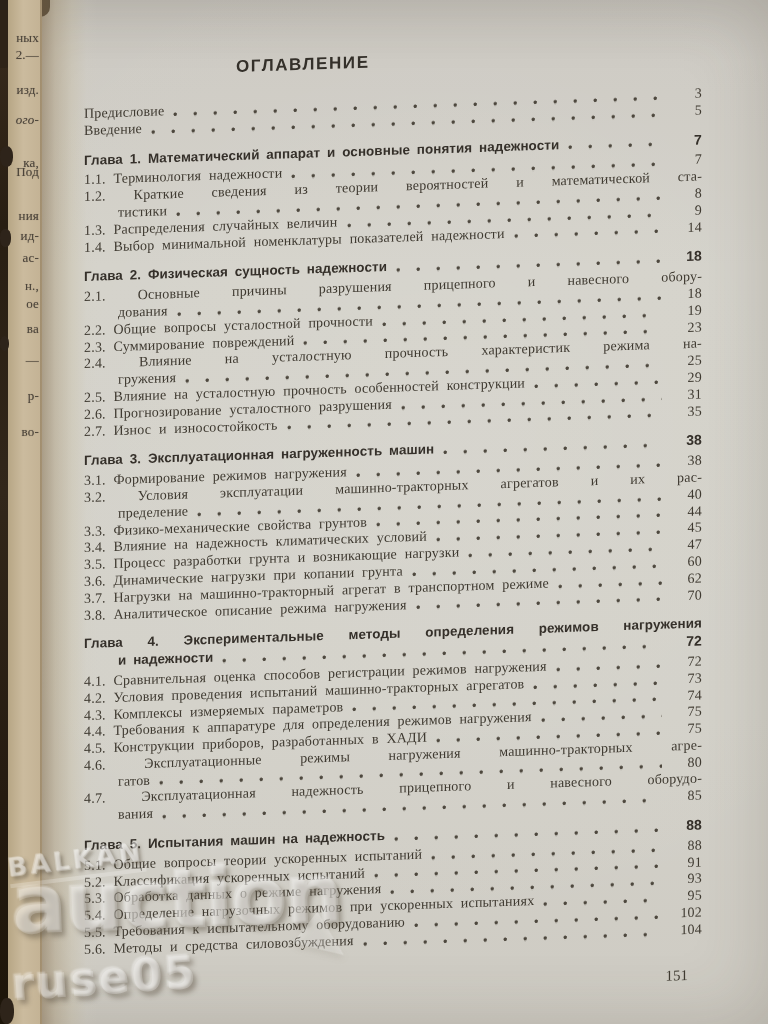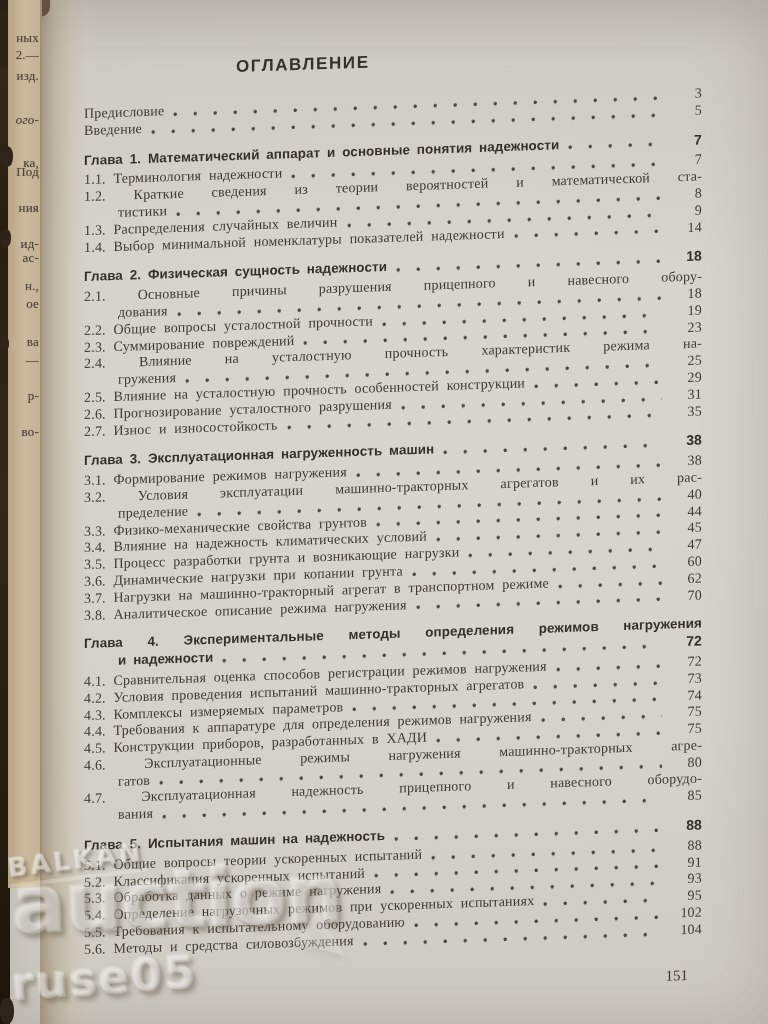--- a/index.html
+++ b/index.html
@@ -16,21 +16,21 @@
   
   .spine-dark { position:absolute; left:0; top:0; width:10px; height:1024px;
     background:linear-gradient(180deg,#3a2c1d 0%, #281e12 22%, #32271a 48%, #251b10 78%, #1d1509 100%); }
   .corner-tl-a { position:absolute; left:0; top:0; width:50px; height:17px; background:#2a2118;
     border-bottom-right-radius:10px; }
   .corner-tl-b { position:absolute; left:0; top:10px; width:16px; height:58px; background:#2e2317;
     border-bottom-right-radius:12px; }
   .blob { position:absolute; background:#2e241a; border-radius:45%; }
 
   
-  .prev-strip { position:absolute; left:8px; top:0; width:34px; height:888px;
+  .prev-strip { position:absolute; left:8px; top:0; width:34px; height:1024px;
     background:linear-gradient(90deg,#a8front 0%, #c9b99c 30%, #c6b698 100%);
     background:linear-gradient(90deg,#b7a685 0%, #cbbb9e 45%, #c3b294 100%); }
   .frag { position:absolute; right:3px; font-size:13px; letter-spacing:0.2px;
     color:#4c443a; white-space:nowrap; text-shadow:0 0 1px rgba(76,68,58,0.4); }
 
   
   .gutter { position:absolute; left:40px; top:0; width:58px; height:1024px;
     background:linear-gradient(90deg, rgba(138,117,86,0.60) 0%, rgba(170,152,118,0.42) 26%,
                rgba(196,184,153,0.28) 55%, rgba(210,205,190,0.10) 80%, rgba(210,205,190,0) 100%); }
 
@@ -82,30 +82,30 @@
 
 <div class="photo">
 
   <div class="spine-dark"></div>
   <div class="corner-tl-a"></div>
   <div class="corner-tl-b"></div>
 
   <div class="prev-strip" id="prev-strip">
       <span class="frag" style="top: 30px;">ных</span>
       <span class="frag" style="top: 47px;">2.—</span>
-      <span class="frag" style="top: 68px; margin-left: 41px;">изд.</span>
+      <span class="frag" style="top: 82px; margin-left: 41px;">изд.</span>
       <span class="frag" style="top: 112px; font-style: italic;">ого-</span>
       <span class="frag" style="top: 155px;">ка,</span>
       <span class="frag" style="top: 164px;">Под</span>
-      <span class="frag" style="top: 200px;">ния</span>
-      <span class="frag" style="top: 236px;">ид-</span>
+      <span class="frag" style="top: 208px;">ния</span>
+      <span class="frag" style="top: 228px;">ид-</span>
       <span class="frag" style="top: 250px;">ас-</span>
       <span class="frag" style="top: 278px;">н.,</span>
       <span class="frag" style="top: 296px;">ое</span>
-      <span class="frag" style="top: 334px;">ва</span>
+      <span class="frag" style="top: 321px;">ва</span>
       <span class="frag" style="top: 352px;">—</span>
       <span class="frag" style="top: 388px;">р-</span>
       <span class="frag" style="top: 424px;">во-</span>
     </div>
   <div class="gutter"></div>
 
   <div class="blob" style="left:0;top:146px;width:13px;height:21px;"></div>
   <div class="blob" style="left:0;top:229px;width:11px;height:18px;"></div>
   <div class="blob" style="left:0;top:336px;width:9px;height:15px;"></div>
   <div class="blob" style="left:0;top:998px;width:14px;height:26px;"></div>

